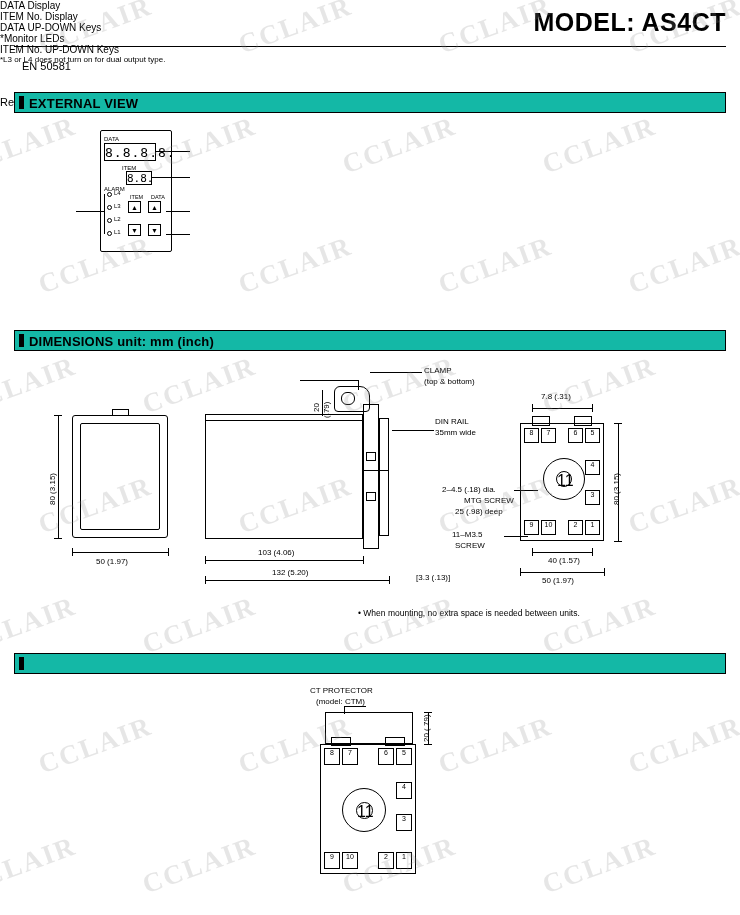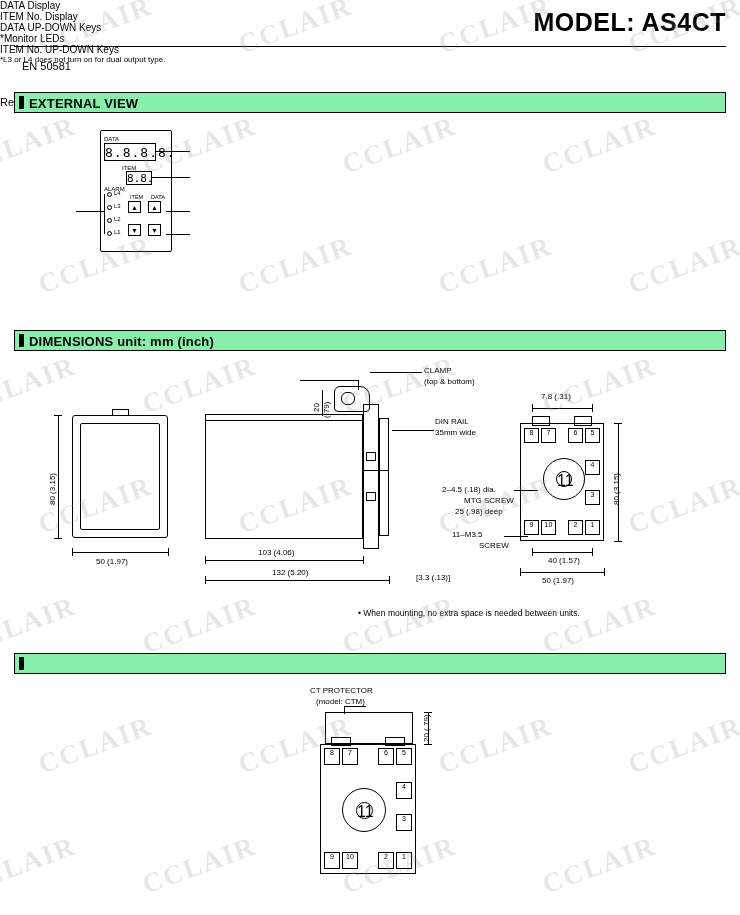--- a/index.html
+++ b/index.html
@@ -55,21 +55,21 @@
     top: 60px;
     font-size: 11px;
   }
 
   
   .sec-bar {
     position: absolute;
     left: 14px;
     width: 712px;
     height: 21px;
-    background: #86efac;
+    background: #14b8a6;
     border: 1px solid #000;
     box-sizing: border-box;
   }
   .sec-bar .tick {
     position: absolute;
     left: 4px;
     top: 3px;
     width: 5px;
     height: 13px;
     background: #000;
@@ -370,21 +370,21 @@
   <div class="ln vline" style="left:520px; top:568px; height:8px;"></div>
   <div class="ln vline" style="left:604px; top:568px; height:8px;"></div>
   <div class="dim" style="left:542px; top:576px;">50 (1.97)</div>
 
   <div class="dim" style="left:442px; top:485px;text-align:right;">2–4.5 (.18) dia.</div>
   <div class="dim" style="left:464px; top:496px;">MTG SCREW</div>
   <div class="dim" style="left:455px; top:507px;">25 (.98) deep</div>
   <div class="ln hline" style="left:514px; top:490px; width:24px;"></div>
 
   <div class="dim" style="left:452px; top:530px;">11–M3.5</div>
-  <div class="dim" style="left:479px; top:541px;">SCREW</div>
+  <div class="dim" style="left:455px; top:541px;">SCREW</div>
   <div class="ln hline" style="left:504px; top:536px; width:24px;"></div>
 
   <div class="note" style="left:358px; top:608px;">• When mounting, no extra space is needed between units.</div>
 
   <div class="sec-bar" style="top:653px;">
     <div class="tick"></div>
   </div>
 
   <div class="box" style="left:325px; top:712px; width:88px; height:32px;"></div>
   <div class="dim" style="left:310px; top:686px;">CT PROTECTOR</div>

